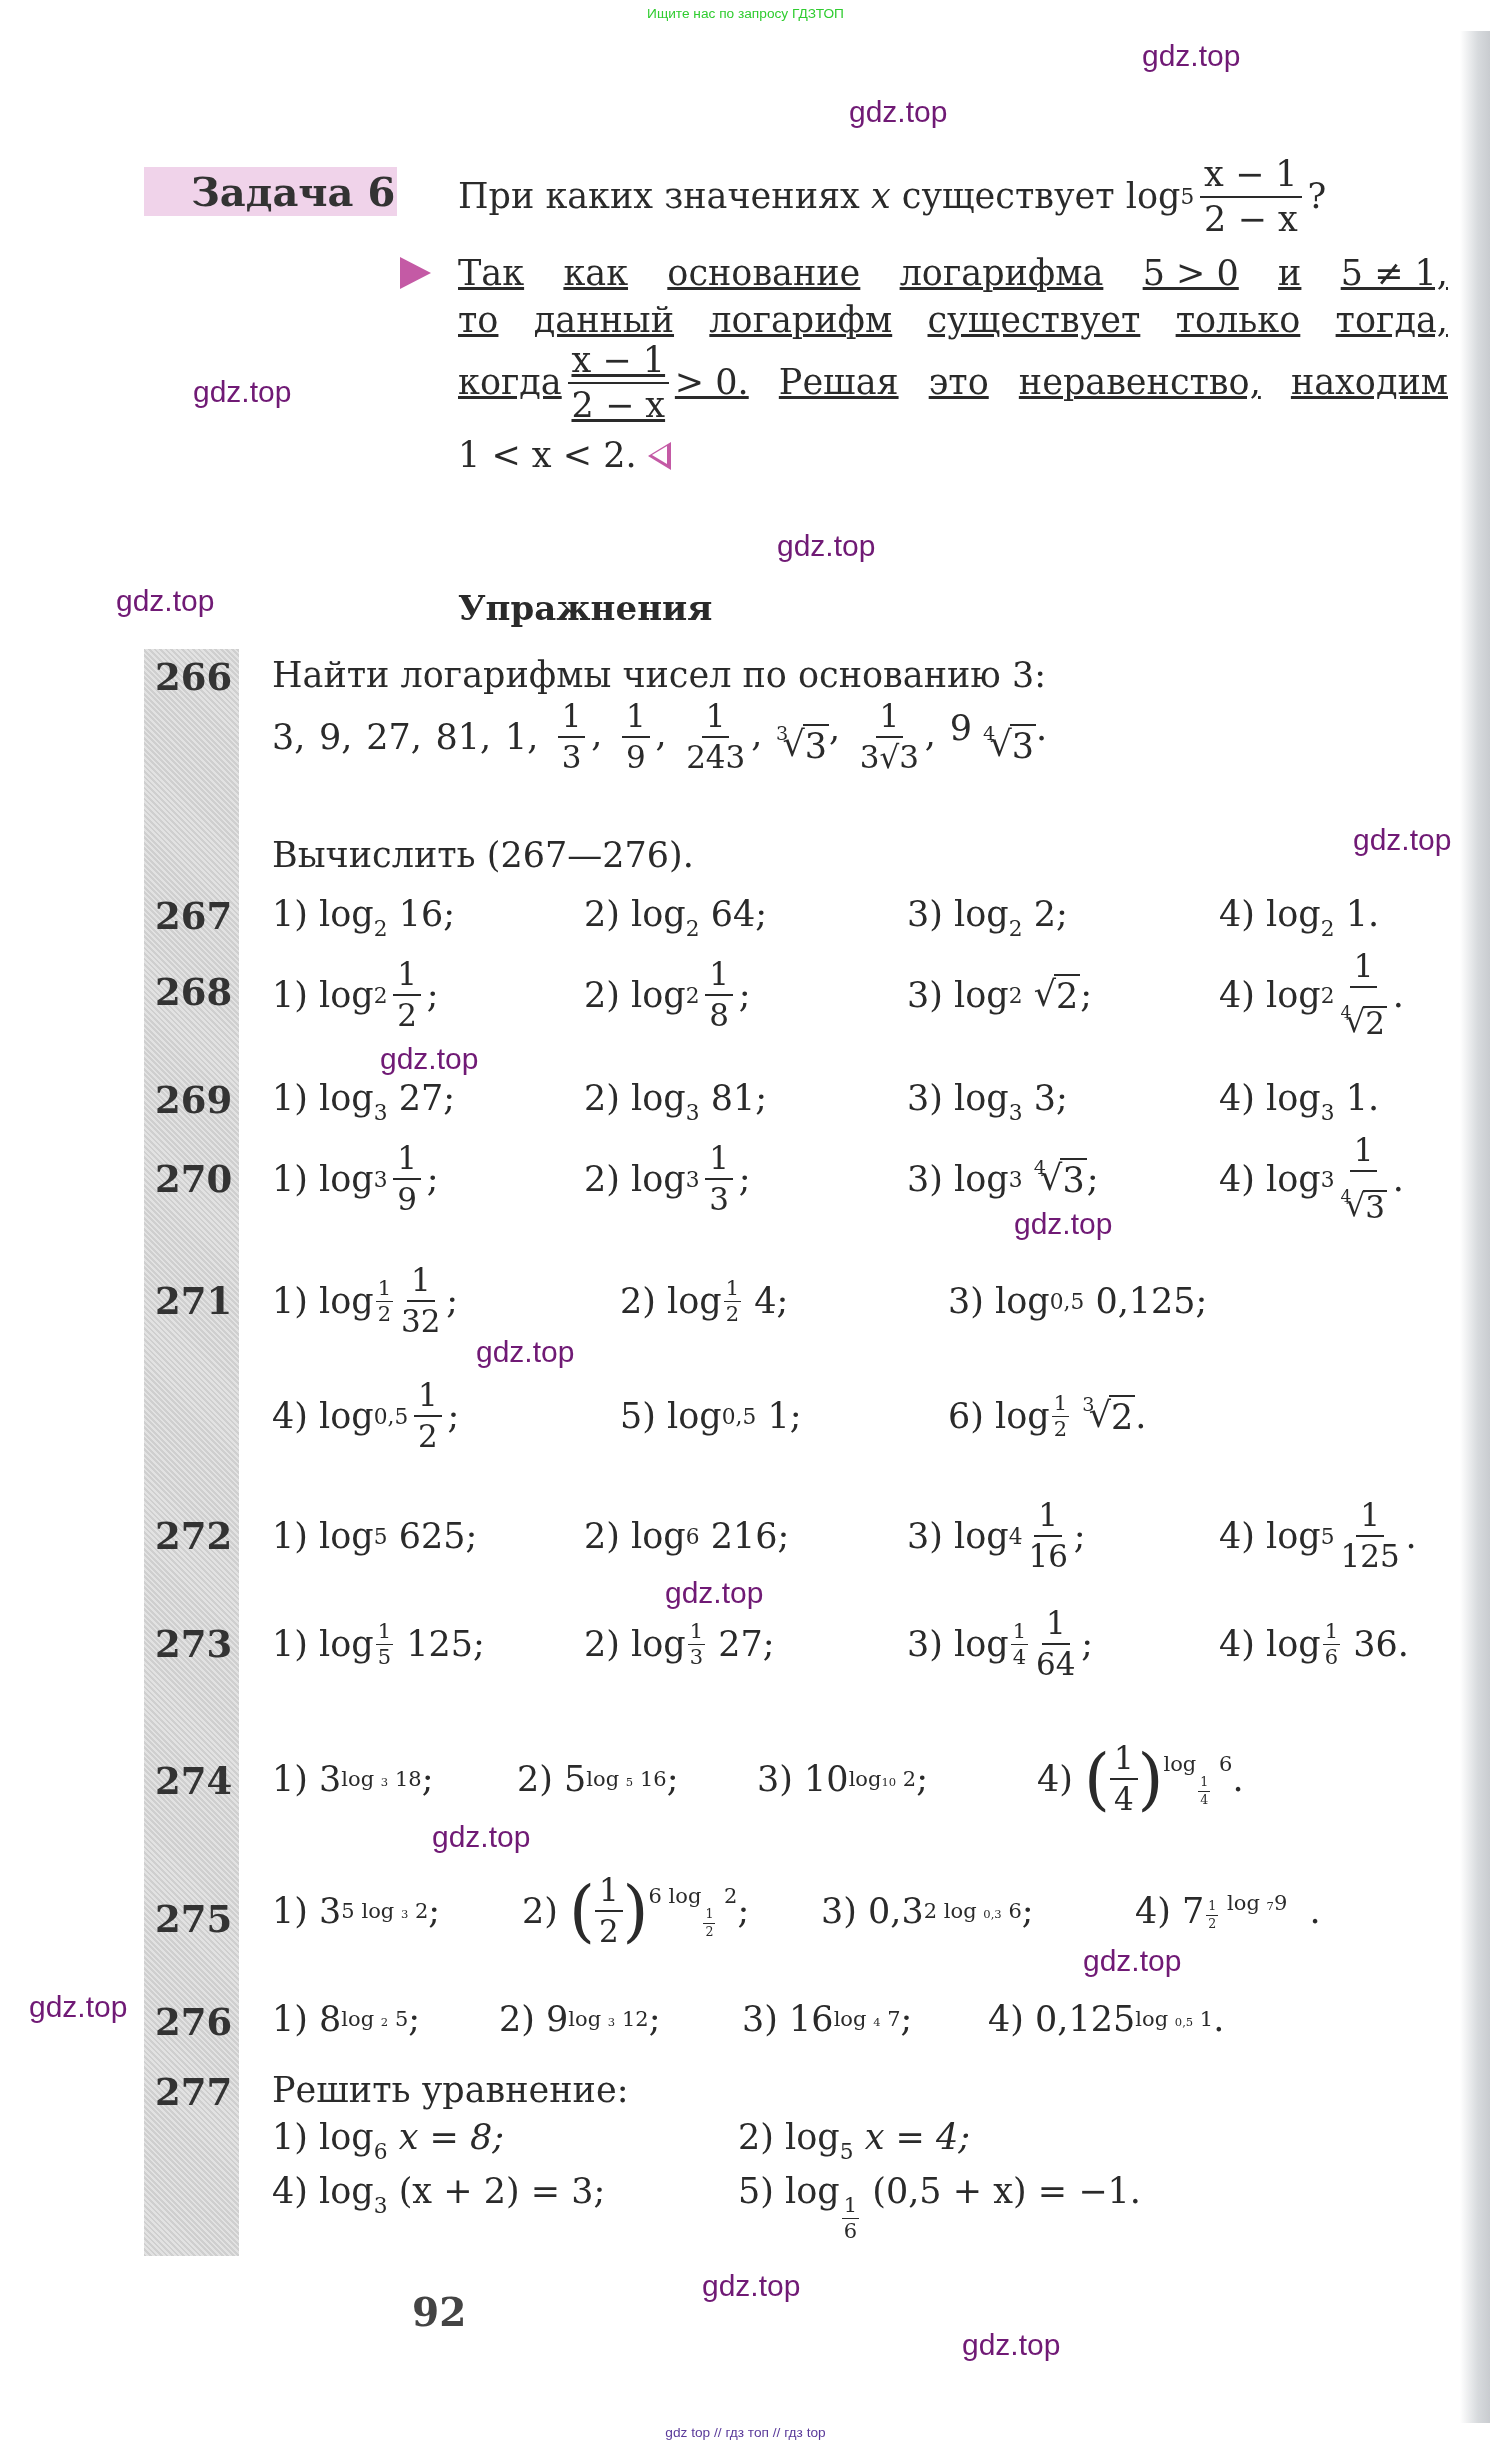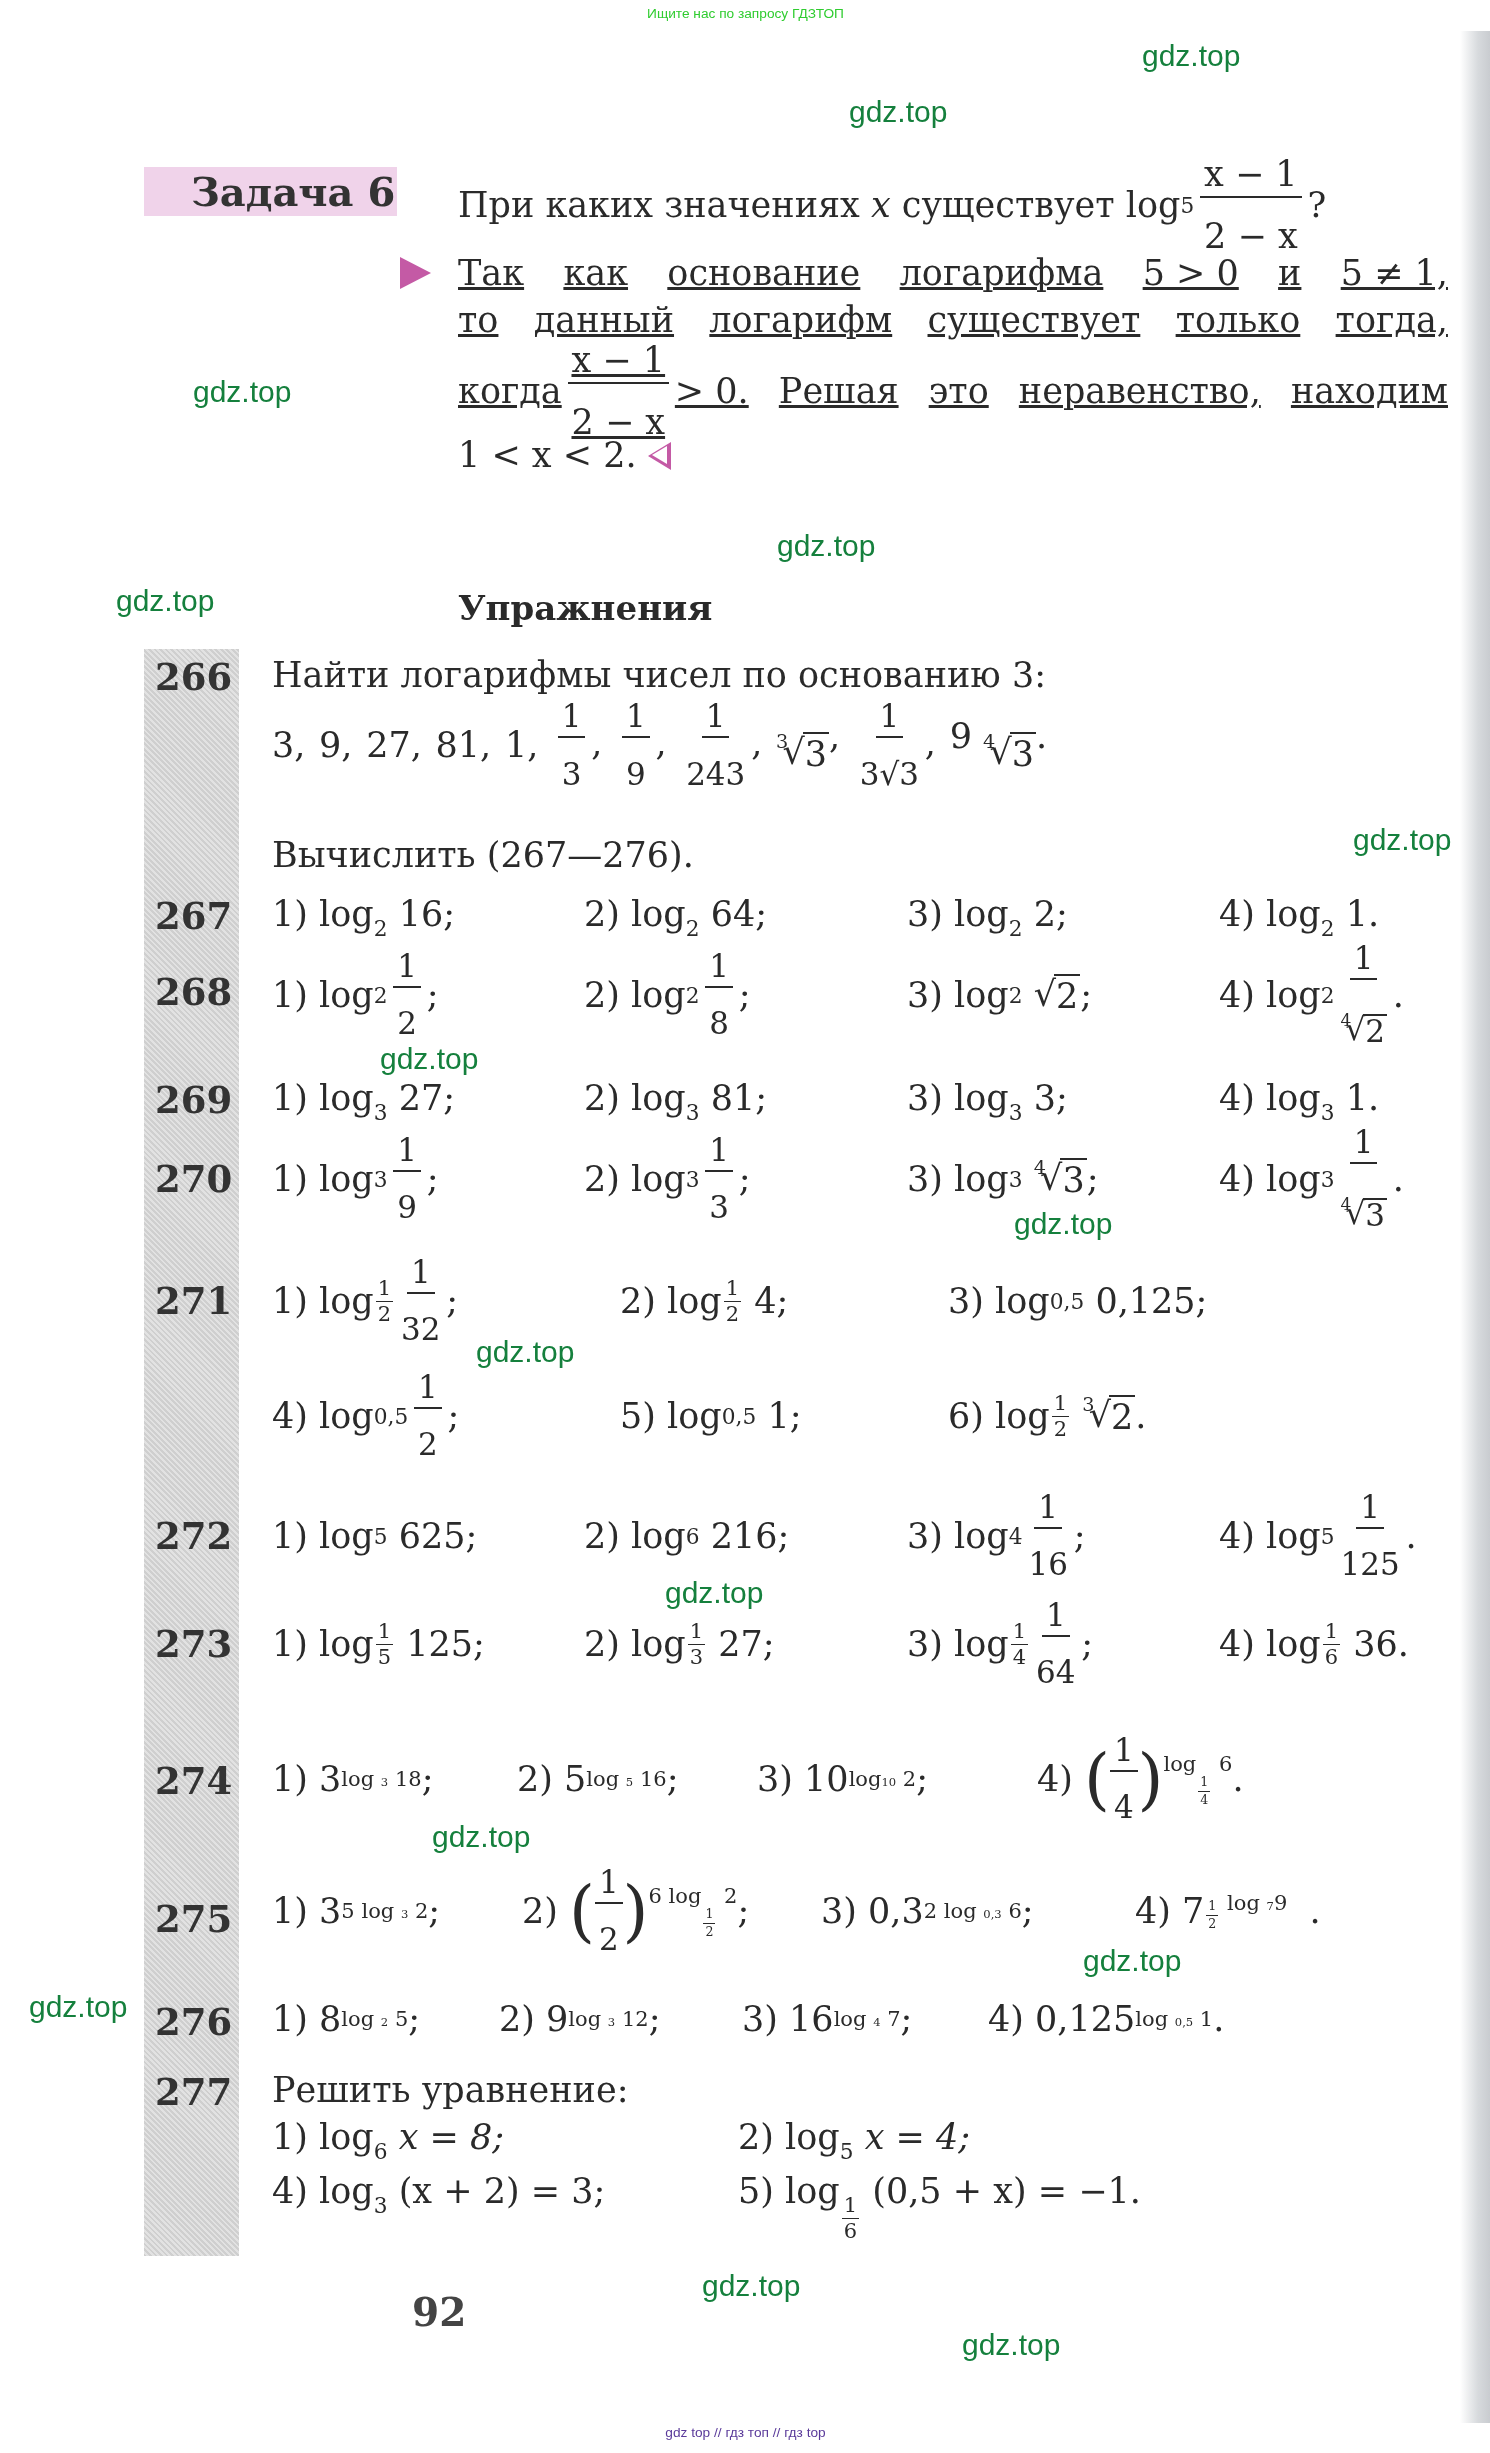--- a/index.html
+++ b/index.html
@@ -5,32 +5,32 @@
   html, body { margin:0; padding:0; }
   body { width:1491px; height:2453px; position:relative; background:#ffffff; overflow:hidden;
          font-family:"DejaVu Serif","Liberation Serif",serif; color:#2a2a2a; }
   .abs { position:absolute; }
   .banner-top { left:0; width:1491px; top:5.9px; text-align:center; font-family:"Liberation Sans",sans-serif;
                 font-size:13.7px; color:#2fcc2f; }
   .banner-bottom { left:0; width:1491px; top:2425px; text-align:center; font-family:"Liberation Sans",sans-serif;
                 font-size:13.7px; color:#5a3a9a; }
   .page-edge { left:1460px; top:31px; width:30px; height:2392px;
                background:linear-gradient(to right,#ffffff,#d7dadd 60%,#c9ccd0); }
-  .wm { font-family:"Liberation Sans",sans-serif; font-size:30px; color:#15803d; }
+  .wm { font-family:"Liberation Sans",sans-serif; font-size:30px; color:#701a75; }
   .task-label { left:144px; top:167px; width:253px; height:49px; background:#f0d3ea;
                 font-weight:bold; font-size:40px; padding-left:47px; box-sizing:border-box; line-height:49px; color:#333; }
   .pointer { left:400px; top:257px; width:0; height:0; border-top:16.7px solid transparent;
              border-bottom:16.7px solid transparent; border-left:31px solid #c45aa5; }
   .back-pointer { display:inline-block; width:0; height:0; border-top:14.7px solid transparent;
                   border-bottom:14.7px solid transparent; border-right:23.5px solid #c45aa5; position:relative; margin-left:11.8px; }
   .back-pointer::after { content:""; position:absolute; left:3.9px; top:-9.8px; border-top:9.8px solid transparent;
                   border-bottom:9.8px solid transparent; border-right:15.7px solid #fff; }
   .txt { font-size:35px; line-height:45px; white-space:nowrap;text-align:right; }
   .just { display:flex; justify-content:space-between; width:990px;text-decoration:underline; }
-  .frac { display:inline-flex; flex-direction:column; align-items:center; vertical-align:middle; margin:0 5.9px; line-height:1;gap:17px; }
+  .frac { display:inline-flex; flex-direction:column; align-items:center; vertical-align:middle; margin:0 5.9px; line-height:1; }
   .frac .num { border-bottom:2px solid #2a2a2a; padding:0 3.9px 3.9px; }
   .frac .den { padding-top:3.9px; }
   .frac.sm { font-size:31px; }
   .sub { font-size:0.62em; vertical-align:-0.45em; }
   .sup { font-size:0.6em; vertical-align:0.85em; }
   .tiny { font-size:0.55em; }
   .sfrac { display:inline-flex; flex-direction:column; align-items:center; vertical-align:-1.2em; font-size:0.6em; line-height:1; margin:0 2px; }
   .sfrac .n { border-bottom:1.5px solid #2a2a2a; padding:0 2px 2px; }
   .sfrac .d { padding-top:2px; }
   .root { display:inline-flex; align-items:flex-start; position:relative; }

